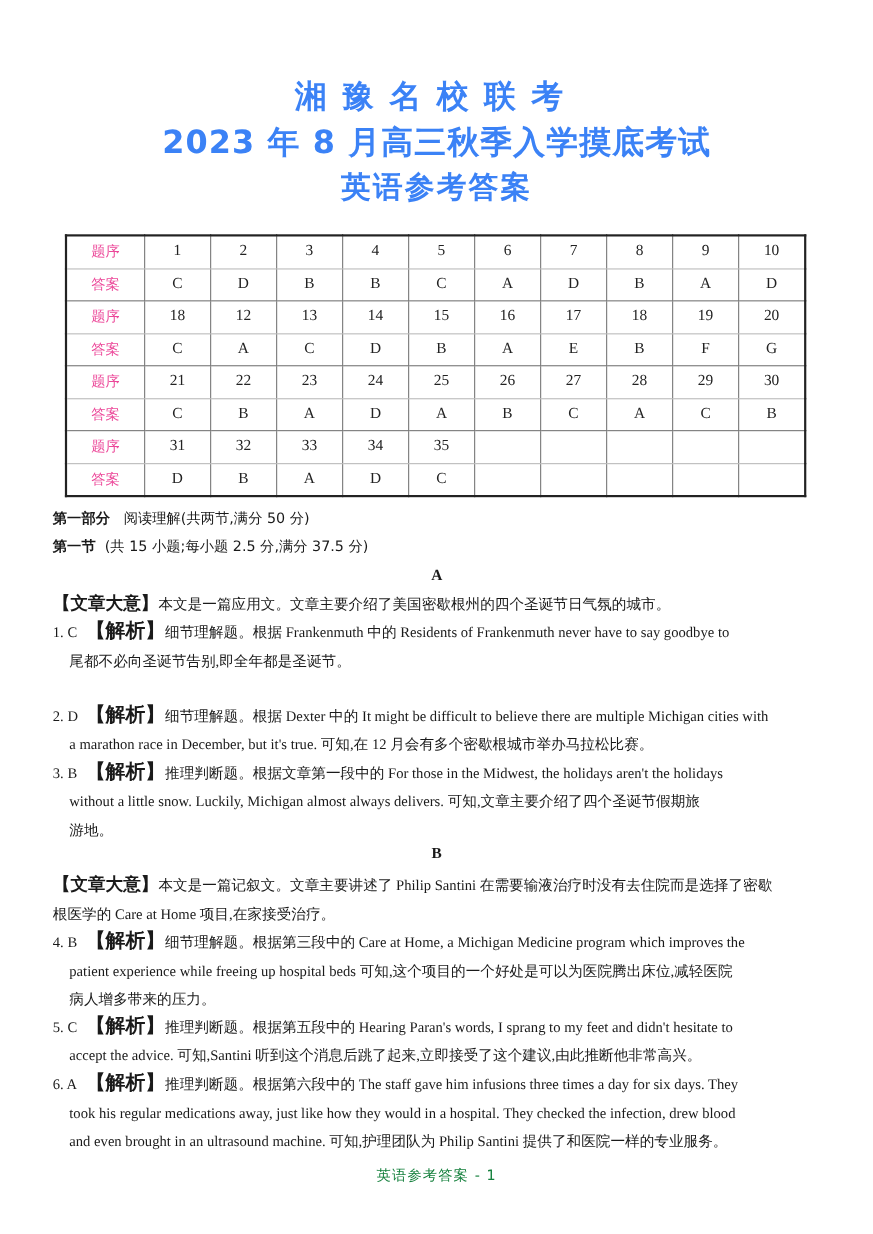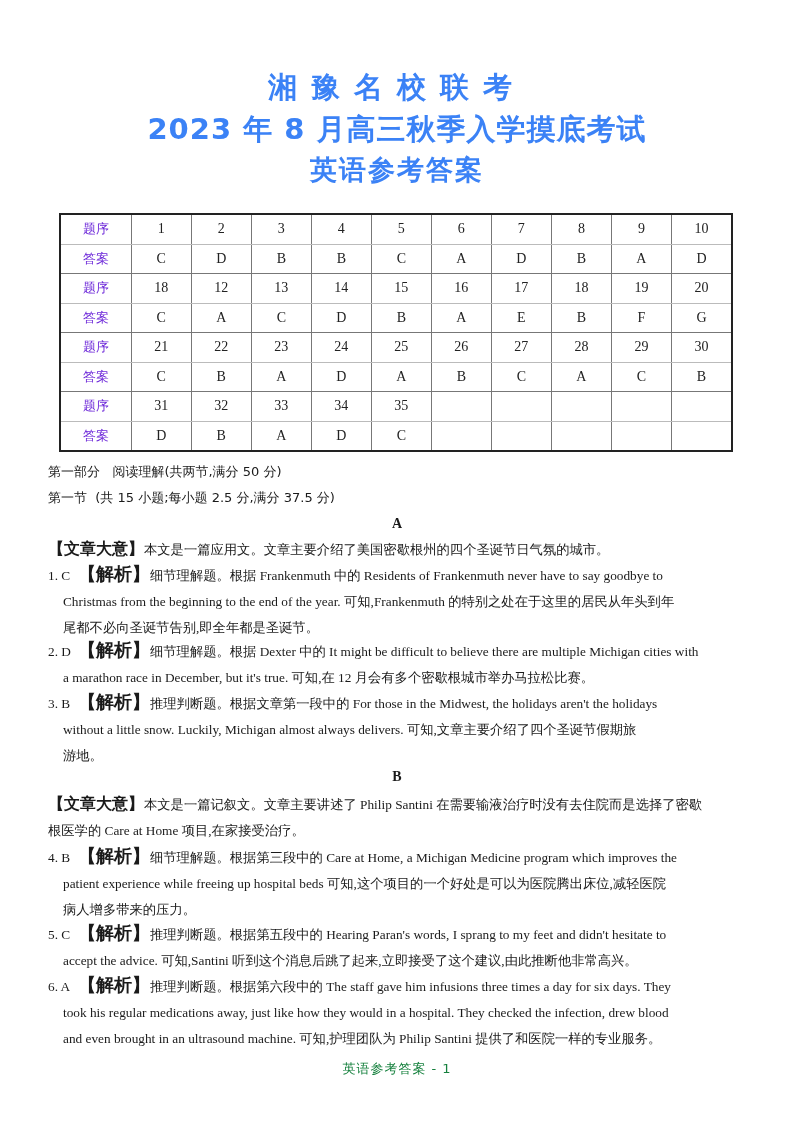--- a/index.html
+++ b/index.html
@@ -8,27 +8,27 @@
   .title { position: absolute; left: 0; width: 794px; text-align: center;
            font-family: "DejaVu Sans", "Liberation Sans", sans-serif; font-weight: bold; color: #3b82f6; }
   .t1 { top: 68px; font-size: 29px; letter-spacing: 14px; }
   .t2 { top: 110px; font-size: 29px; letter-spacing: 1px; }
   .t3 { top: 152px; font-size: 27px; letter-spacing: 2px; }
 
   table.ans { position: absolute; left: 59px; top: 213px; border-collapse: collapse;
               width: 674px; border: 2px solid #222; font-family: "Liberation Serif", serif; }
   table.ans td { border: 1px solid #777; height: 28.5px; padding: 0; text-align: center;
                  font-size: 14px; color: #222; }
-  table.ans td.hd { width: 71px; font-family: "DejaVu Sans", sans-serif; font-size: 13px; color: #6d28d9; }
+  table.ans td.hd { width: 71px; font-family: "DejaVu Sans", sans-serif; font-size: 13px; color: #ec4899; }
   table.ans td.c { width: 60px; }
   table.ans tr.q td { border-bottom: 1px solid #bbb; }
 
   .line { position: absolute; left: 48px; width: 700px; font-size: 13.2px; line-height: 20px;
           white-space: nowrap; font-family: "Liberation Serif", "DejaVu Serif", serif; }
-  .bold { font-weight: normal; }
+  .bold { font-weight: bold; }
   .sec { font-family: "DejaVu Sans", sans-serif; font-size: 13px; }
   .center { text-align: center; left: 0; width: 794px; font-weight: bold; font-size: 14px; }
   .item { position: absolute; left: 48px; width: 695px; font-size: 13.3px; line-height: 26px;
           text-align: justify; font-family: "Liberation Serif", serif; }
   .item .num { display: inline-block; width: 30px; }
   .item .tag { font-family: "DejaVu Sans", sans-serif; font-weight: bold; font-size: 18px; }
   .item .body { font-family: "Liberation Serif", serif; }
   .indent { padding-left: 15px; display: block; }
   .first { display: block; }
   .summary { position: absolute; left: 48px; width: 700px; font-size: 13.3px; line-height: 26px;
@@ -161,21 +161,20 @@
 </div>
 
 <div class="line center" style="top:514px;">A</div>
 <div class="summary" style="top:536px;">
   <span class="tag">【文章大意】</span><span>本文是一篇应用文。文章主要介绍了美国密歇根州的四个圣诞节日气氛的城市。</span>
 </div>
 
 <div id="items-a">
     <div class="item" style="top: 561px;">
       <span class="first"><span class="num">1. C</span><span class="tag">【解析】</span><span class="body">细节理解题。根据 Frankenmuth 中的 Residents of Frankenmuth never have to say goodbye to</span></span>
-      <span class="indent">Christmas from the beginning to the end of the year. 可知,Frankenmuth 的特别之处在于这里的居民从年头到年</span>
       <span class="indent">尾都不必向圣诞节告别,即全年都是圣诞节。</span>
     </div>
     <div class="item" style="top: 637px;">
       <span class="first"><span class="num">2. D</span><span class="tag">【解析】</span><span class="body">细节理解题。根据 Dexter 中的 It might be difficult to believe there are multiple Michigan cities with</span></span>
       <span class="indent">a marathon race in December, but it's true. 可知,在 12 月会有多个密歇根城市举办马拉松比赛。</span>
     </div>
     <div class="item" style="top: 689px;">
       <span class="first"><span class="num">3. B</span><span class="tag">【解析】</span><span class="body">推理判断题。根据文章第一段中的 For those in the Midwest, the holidays aren't the holidays</span></span>
       <span class="indent">without a little snow. Luckily, Michigan almost always delivers. 可知,文章主要介绍了四个圣诞节假期旅</span>
       <span class="indent">游地。</span>

